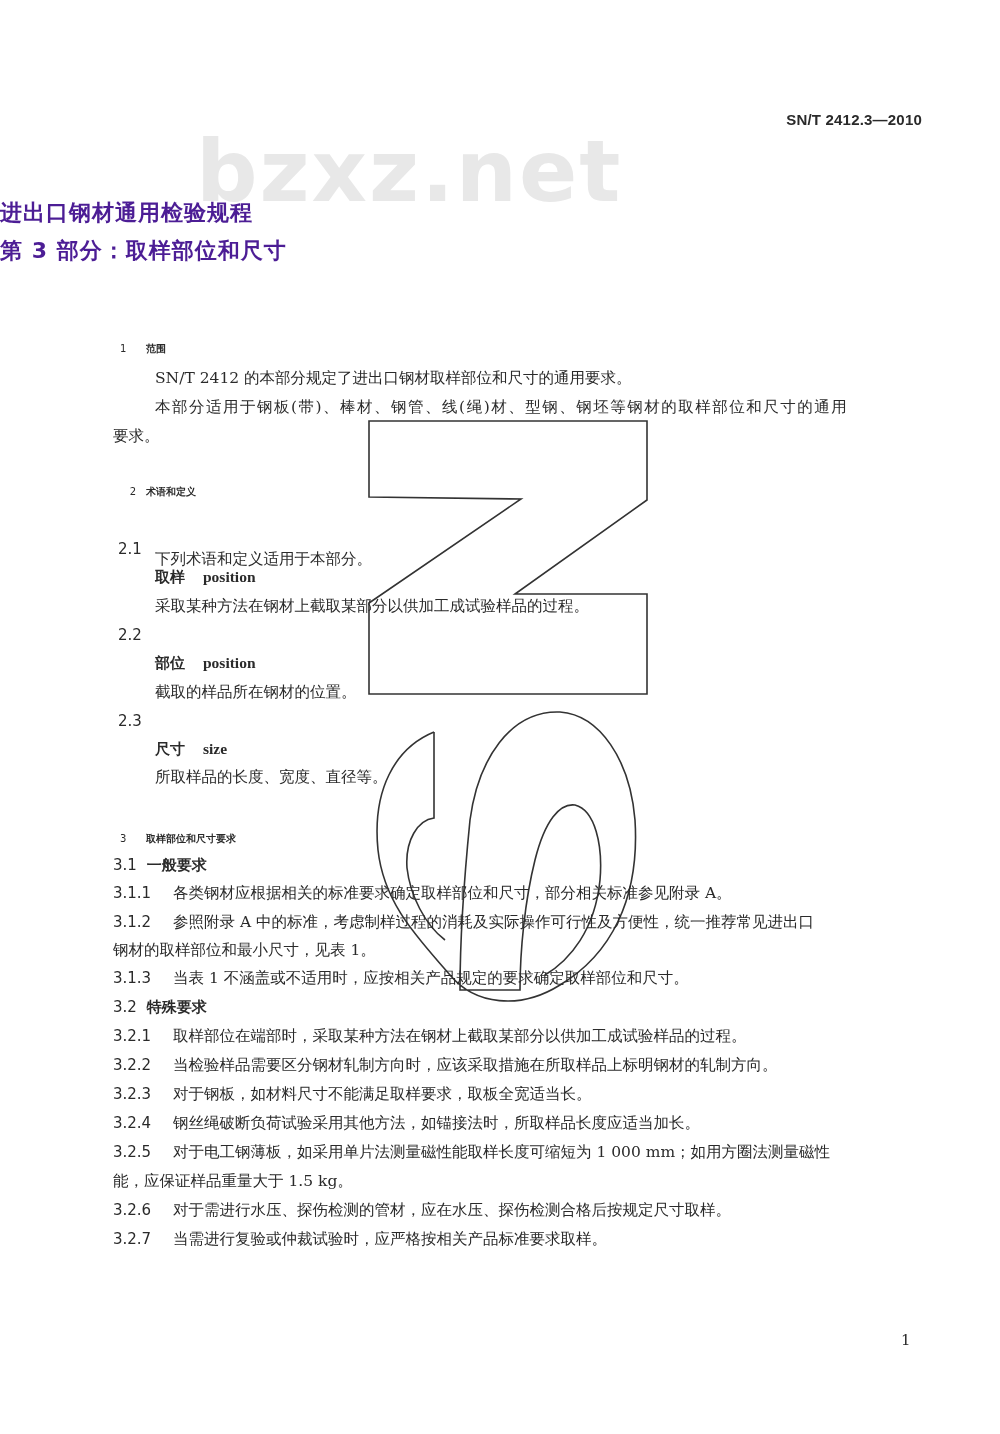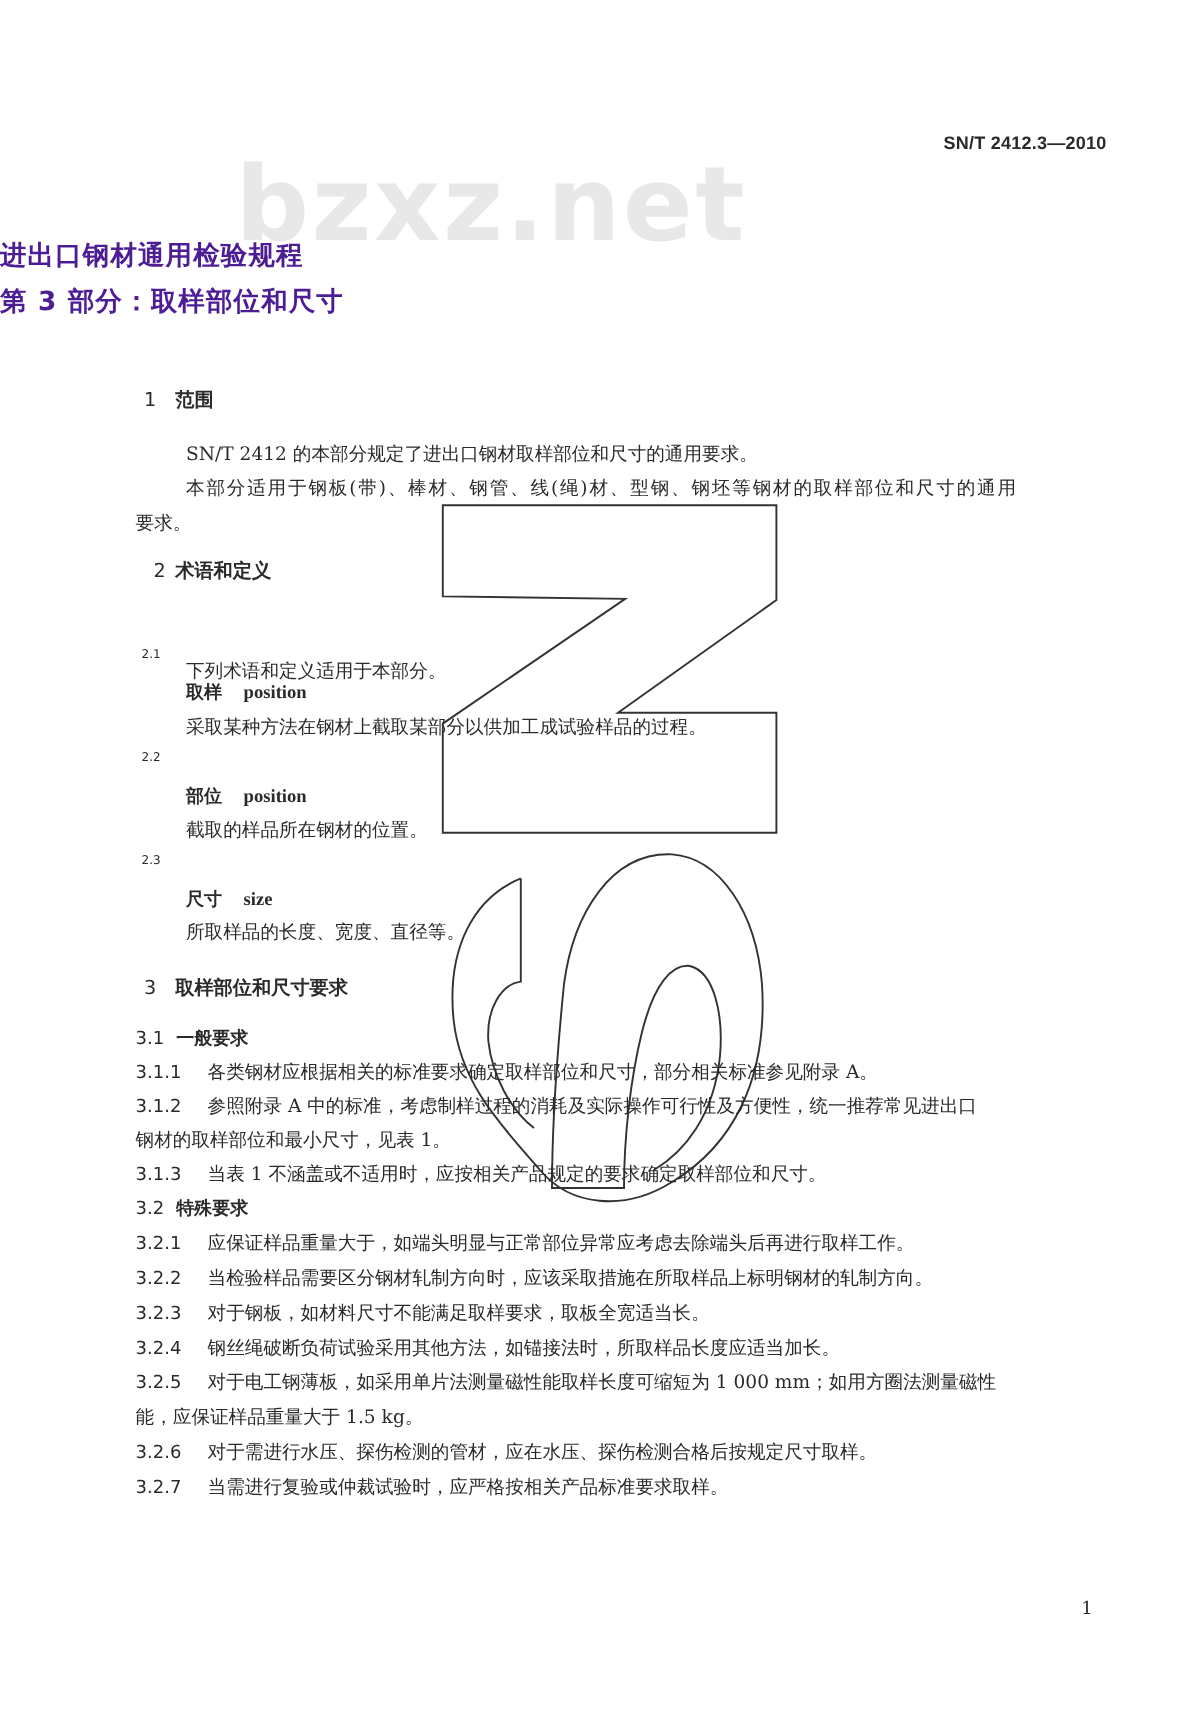--- a/index.html
+++ b/index.html
@@ -21,28 +21,28 @@
     line-height: 1; z-index: 0;
   }
   .title { position: absolute; left: 0; width: 1000px; text-align: left;
     font-family: "DejaVu Sans", sans-serif; font-weight: bold; color: #4c1d95; z-index: 2; }
   .title-1 { top: 198px; font-size: 22px; letter-spacing: 1px; }
   .title-2 { top: 236px; font-size: 22px; letter-spacing: 1px; }
 
   .wm-svg { position: absolute; left: 0; top: 0; z-index: 1; pointer-events: none; }
 
   .line { position: absolute; font-size: 15.5px; line-height: 1.2; white-space: nowrap; z-index: 2; }
-  .sec-head { font-family: "DejaVu Sans", sans-serif; font-weight: bold; font-size: 16px; }
+  .sec-head { font-family: "DejaVu Sans", sans-serif; font-weight: bold; font-size: 10px; margin-top: 20px; }
   .sec-head .num { display: inline-block; width: 26px; font-weight: normal; }
   .clause-num { display: inline-block; min-width: 60px; font-family: "DejaVu Sans", sans-serif; font-size: 15px; }
   .sub-head { font-family: "DejaVu Sans", sans-serif; font-size: 15px; font-weight: bold; }
   .sub-head .num { font-weight: normal; margin-right: 10px; }
   .term-zh { font-family: "DejaVu Sans", sans-serif; font-weight: bold; font-size: 15px; }
   .term-en { font-family: "Liberation Serif", serif; font-weight: bold; font-size: 15.5px; margin-left: 18px; }
-  .plain-num { font-family: "DejaVu Sans", sans-serif; font-size: 10px; }
+  .plain-num { font-family: "DejaVu Sans", sans-serif; font-size: 15px; }
   .justify { letter-spacing: 1.5px; }
   .page-num { position: absolute; left: 901px; top: 1331px; font-size: 15px; }
 </style>
 </head>
 <body>
 
 <div class="page">
 
   <div class="watermark-text">bzxz.net</div>
 
@@ -109,21 +109,21 @@
   </div>
   <div class="line" style="left:113px; top:941px;">钢材的取样部位和最小尺寸，见表 1。</div>
   <div class="line" style="left:113px; top:969px;">
     <span class="clause-num">3.1.3</span><span>当表 1 不涵盖或不适用时，应按相关产品规定的要求确定取样部位和尺寸。</span>
   </div>
 
   <div class="line sub-head" style="left:113px; top:998px;">
     <span class="num">3.2</span><span>特殊要求</span>
   </div>
   <div class="line" style="left:113px; top:1027px;">
-    <span class="clause-num">3.2.1</span><span>应保证样品重量大于，如端头明显与正常部位异常应考虑去除端头后再进行取样工作。</span>
+    <span class="clause-num">3.2.1</span><span>取样部位在端部时，采取某种方法在钢材上截取某部分以供加工成试验样品的过程。</span>
   </div>
   <div class="line" style="left:113px; top:1056px;">
     <span class="clause-num">3.2.2</span><span>当检验样品需要区分钢材轧制方向时，应该采取措施在所取样品上标明钢材的轧制方向。</span>
   </div>
   <div class="line" style="left:113px; top:1085px;">
     <span class="clause-num">3.2.3</span><span>对于钢板，如材料尺寸不能满足取样要求，取板全宽适当长。</span>
   </div>
   <div class="line" style="left:113px; top:1114px;">
     <span class="clause-num">3.2.4</span><span>钢丝绳破断负荷试验采用其他方法，如锚接法时，所取样品长度应适当加长。</span>
   </div>

